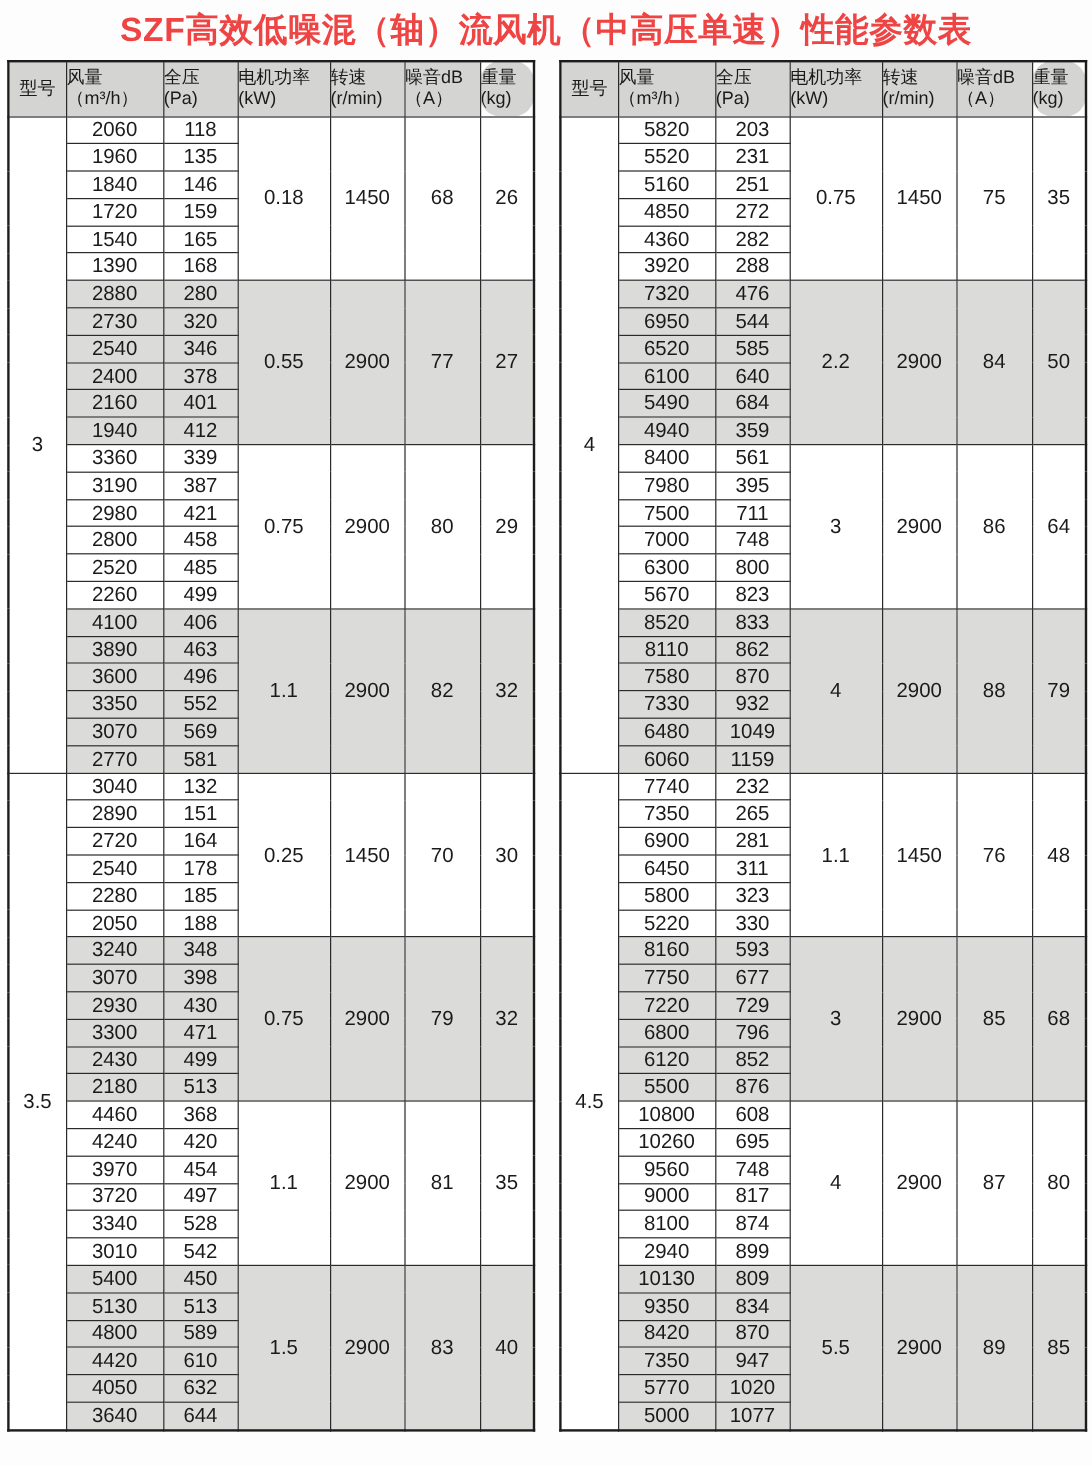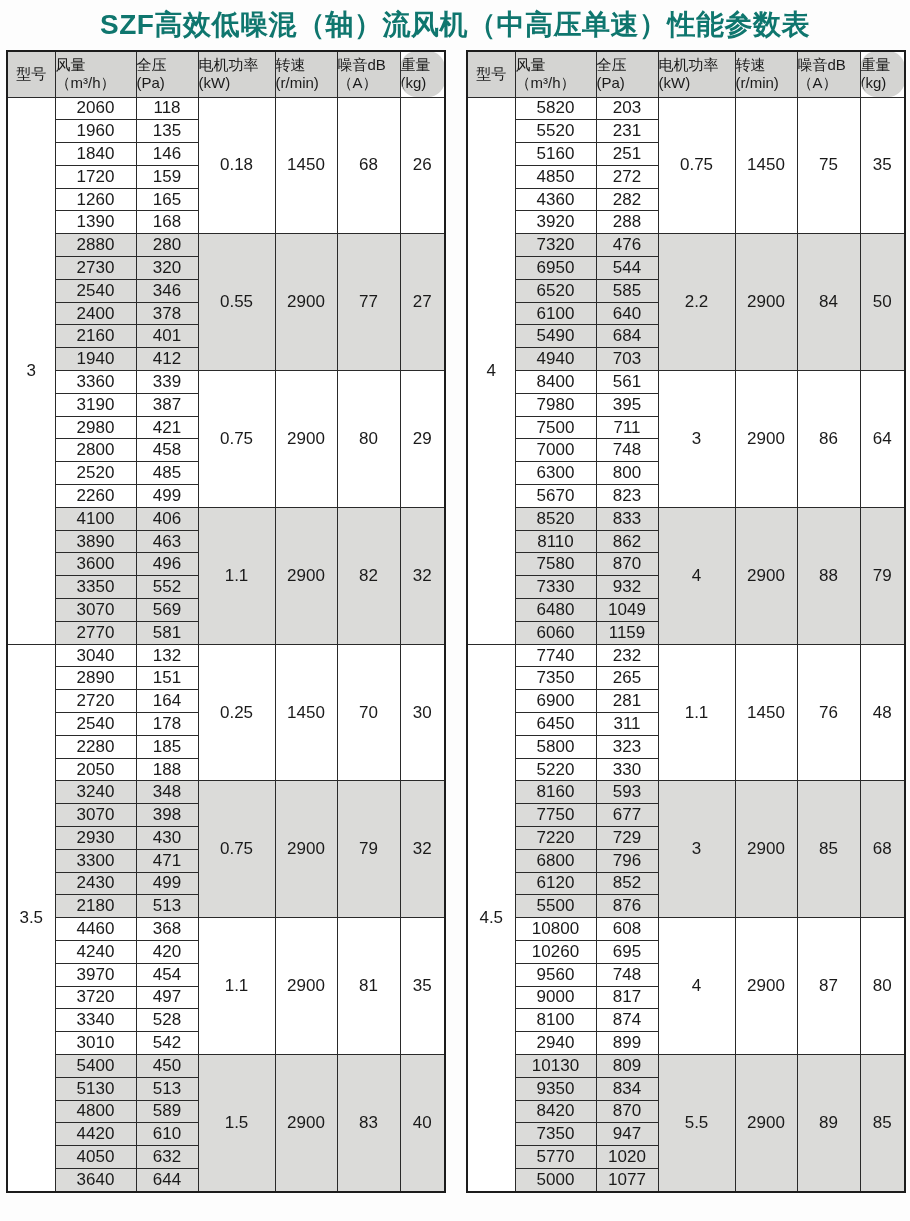--- a/index.html
+++ b/index.html
@@ -17,21 +17,21 @@
   }
   .page-title {
     position: absolute;
     top: 6px;
     left: 0;
     width: 100%;
     text-align: center;
     font-size: 28px;
     font-weight: bold;
     letter-spacing: 0.5px;
-    color: #0f766e;
+    color: #ef4444;
   }
   table.data-table {
     position: absolute;
     top: 50px;
     border-collapse: collapse;
     table-layout: fixed;
     width: 438px;
     height: 1143px;
     background: #ffffff;
     border: 2px solid #1c1c1c;
@@ -123,21 +123,21 @@
         </tr>
         <tr>
           <td class="num-cell">1840</td>
           <td class="num-cell">146</td>
         </tr>
         <tr>
           <td class="num-cell">1720</td>
           <td class="num-cell">159</td>
         </tr>
         <tr>
-          <td class="num-cell">1260</td>
+          <td class="num-cell">1540</td>
           <td class="num-cell">165</td>
         </tr>
         <tr>
           <td class="num-cell">1390</td>
           <td class="num-cell">168</td>
         </tr>
         <tr>
           <td class="num-cell shaded">2880</td>
           <td class="num-cell shaded">280</td>
           <td rowspan="6" class="merged-cell shaded">0.55</td>
@@ -416,21 +416,21 @@
         <tr>
           <td class="num-cell shaded">6100</td>
           <td class="num-cell shaded">640</td>
         </tr>
         <tr>
           <td class="num-cell shaded">5490</td>
           <td class="num-cell shaded">684</td>
         </tr>
         <tr>
           <td class="num-cell shaded">4940</td>
-          <td class="num-cell shaded">703</td>
+          <td class="num-cell shaded">359</td>
         </tr>
         <tr>
           <td class="num-cell">8400</td>
           <td class="num-cell">561</td>
           <td rowspan="6" class="merged-cell">3</td>
           <td rowspan="6" class="merged-cell">2900</td>
           <td rowspan="6" class="merged-cell">86</td>
           <td rowspan="6" class="merged-cell">64</td>
         </tr>
         <tr>

